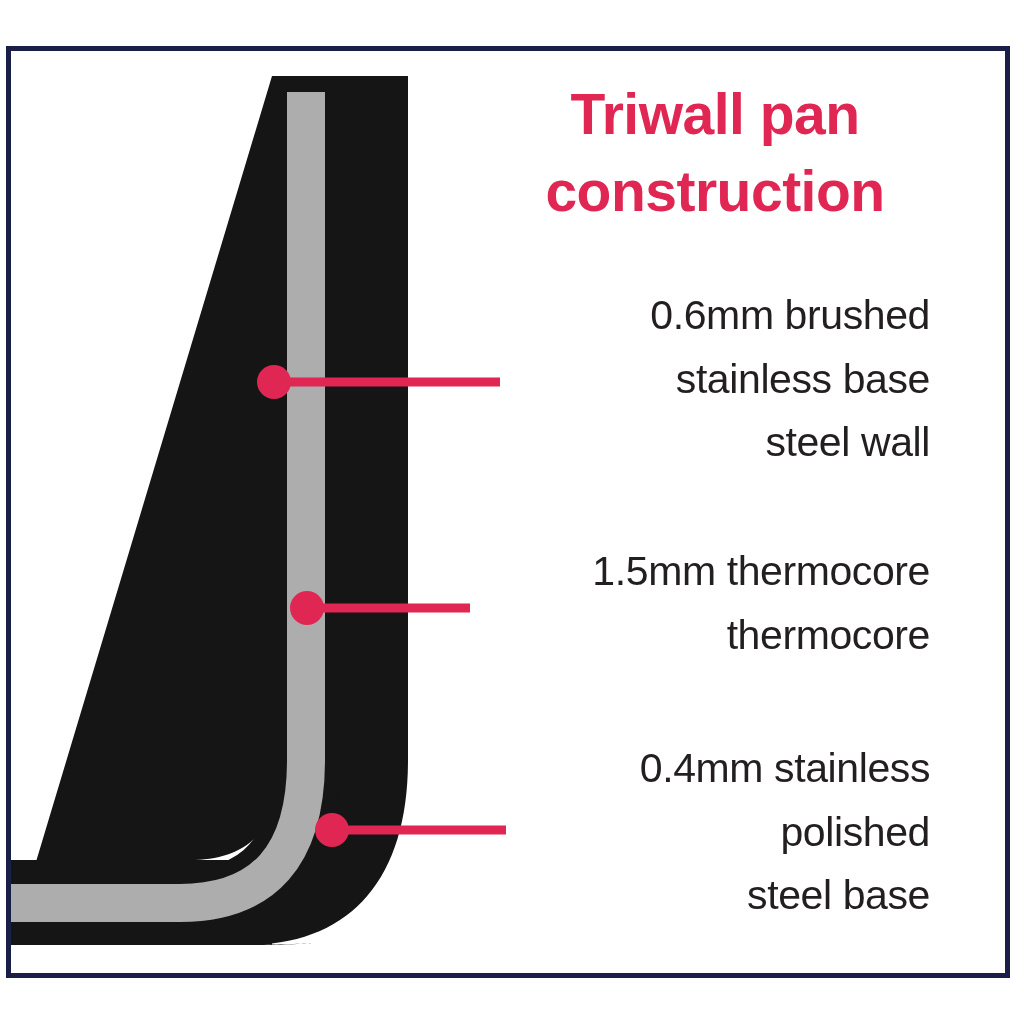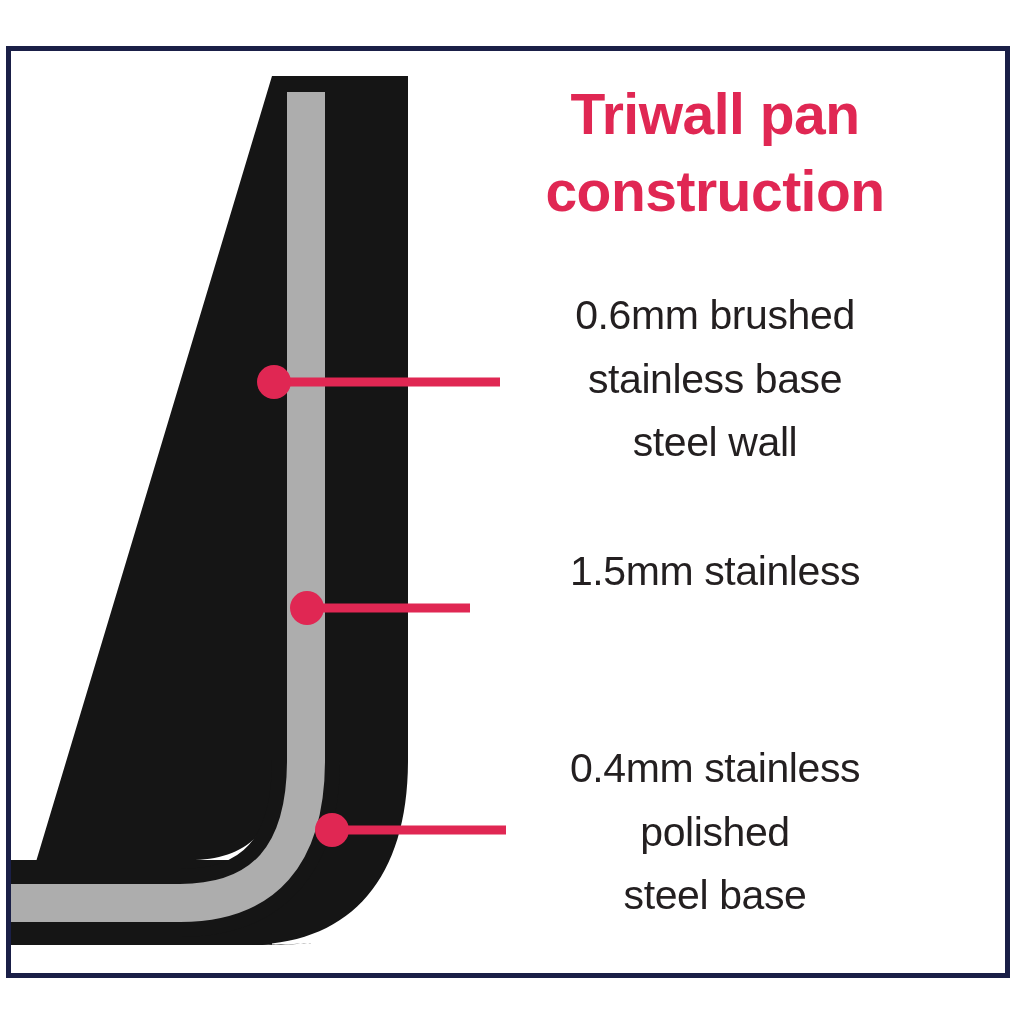--- a/index.html
+++ b/index.html
@@ -49,21 +49,21 @@
     font-size: 57px;
     line-height: 1.35;
     text-align: center;
     letter-spacing: -0.5px;
     margin: 0;
   }
   .callout-label {
     position: absolute;
     width: 430px;
     left: 500px;
-    text-align: center;
+    text-align: right;
     color: #231f20;
     font-size: 41px;
     line-height: 1.55;
     letter-spacing: -0.4px;
   }
   #label-1 { top: 284px; }
   #label-2 { top: 540px; }
   #label-3 { top: 737px; }
 </style>
 </head>
@@ -175,21 +175,22 @@
     </div>
   </div>
 
   <div class="callout-label" id="label-1">
     <span>0.6mm brushed</span><br>
     <span>stainless base</span><br>
     <span>steel wall</span>
   </div>
 
   <div class="callout-label" id="label-2">
-    <span>1.5mm stainless</span><br>
+    <span>1.5mm thermocore</span><br>
+    <span>thermocore</span>
   </div>
 
   <div class="callout-label" id="label-3">
     <span>0.4mm stainless</span><br>
     <span>polished</span><br>
     <span>steel base</span>
   </div>
 
 </div>
 

